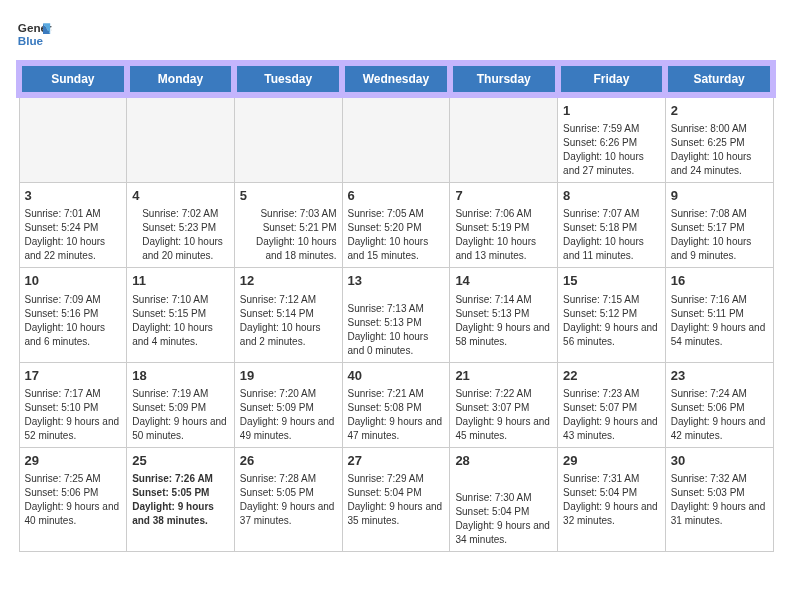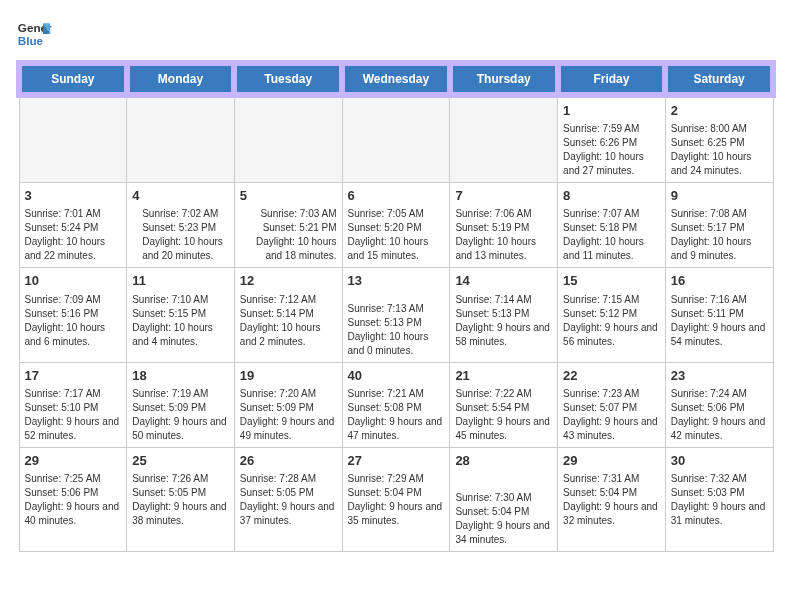--- a/index.html
+++ b/index.html
@@ -235,21 +235,21 @@
         </td>
         <td>
           <span class="day-num">40</span>
           <div class="day-info" style="white-space: pre-line;">Sunrise: 7:21 AM
 Sunset: 5:08 PM
 Daylight: 9 hours and 47 minutes.</div>
         </td>
         <td>
           <span class="day-num">21</span>
           <div class="day-info" style="white-space: pre-line;">Sunrise: 7:22 AM
-Sunset: 5:54 PM
+Sunset: 3:07 PM
 Daylight: 9 hours and 45 minutes.</div>
         </td>
         <td>
           <span class="day-num">22</span>
           <div class="day-info" style="white-space: pre-line;">Sunrise: 7:23 AM
 Sunset: 5:07 PM
 Daylight: 9 hours and 43 minutes.</div>
         </td>
         <td>
           <span class="day-num">23</span>
@@ -260,21 +260,21 @@
       </tr>
       <tr>
         <td>
           <span class="day-num">29</span>
           <div class="day-info" style="white-space: pre-line;">Sunrise: 7:25 AM
 Sunset: 5:06 PM
 Daylight: 9 hours and 40 minutes.</div>
         </td>
         <td>
           <span class="day-num">25</span>
-          <div class="day-info" style="white-space: pre-line;">Sunrise: 7:26 AM
+          <div class="day-info" style="white-space: pre-line; font-weight: bold;">Sunrise: 7:26 AM
 Sunset: 5:05 PM
 Daylight: 9 hours and 38 minutes.</div>
         </td>
         <td>
           <span class="day-num">26</span>
           <div class="day-info" style="white-space: pre-line;">Sunrise: 7:28 AM
 Sunset: 5:05 PM
 Daylight: 9 hours and 37 minutes.</div>
         </td>
         <td>

